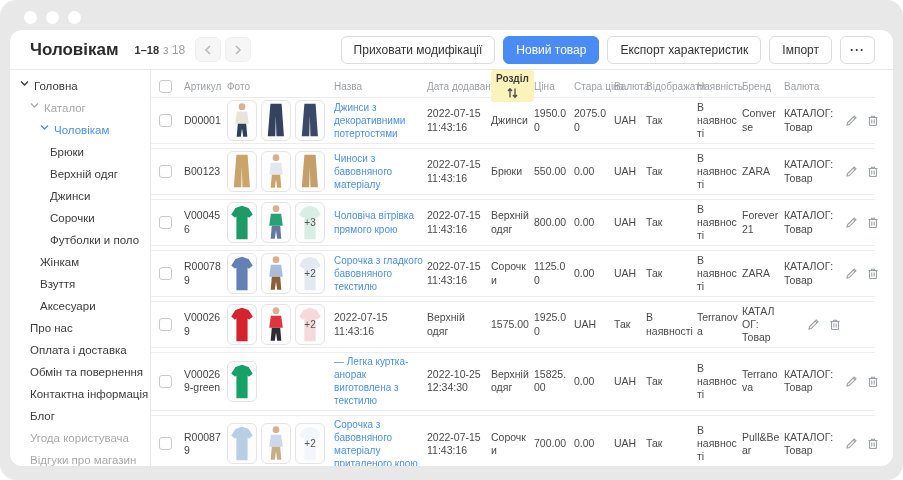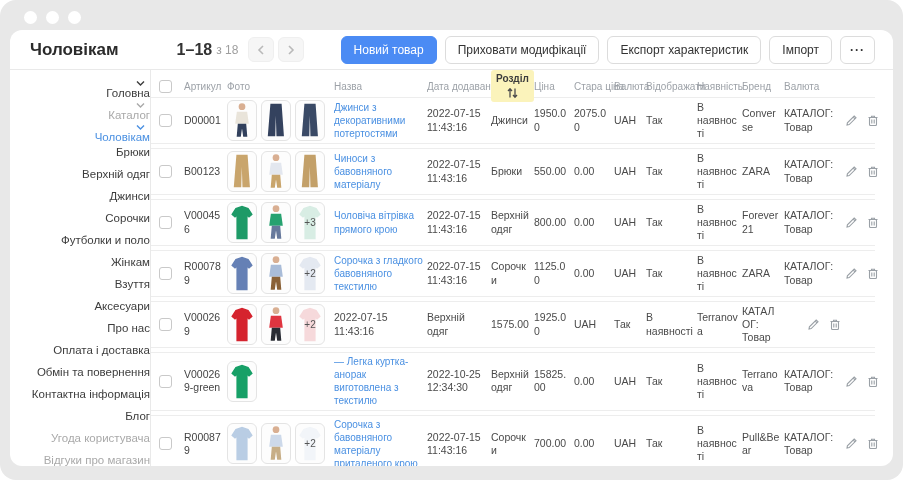--- a/index.html
+++ b/index.html
@@ -7,33 +7,33 @@
   .screen { position:relative; width:903px; height:480px; background:#e8e8e8; border-radius:16px; overflow:hidden; }
   .traffic { position:absolute; top:11px; left:24px; display:flex; gap:9px; }
   .traffic .dot { width:13px; height:13px; border-radius:50%; background:#ffffff; }
 
   .window { position:absolute; left:10px; right:10px; top:30px; bottom:14px; background:#ffffff; border-radius:12px; overflow:hidden; display:flex; flex-direction:column; }
 
   
   .win-header { display:flex; align-items:center; height:40px; padding:0 18px 0 20px; border-bottom:1px solid #e9e9e9; flex:0 0 auto; }
   .page-title { font-size:17px; font-weight:bold; color:#2b2b2b; }
   .pagination { display:flex; align-items:center; margin-left:16px; gap:4px; }
-  .pag-range { font-size:16px; font-weight:bold; color:#333;margin-left:42px; }
+  .pag-range { font-size:11px; font-weight:bold; color:#333; }
   .pag-of { font-size:12px; color:#9e9e9e; margin-right:6px; }
   .pag-btn { width:26px; height:25px; background:#f6f6f6; border:1px solid #efefef; border-radius:6px; display:flex; align-items:center; justify-content:center; cursor:pointer; }
   .pag-btn svg { stroke:#b9b9b9; }
   .toolbar { margin-left:auto; display:flex; gap:8px; }
   .tb-btn { height:28px; padding:0 12px; font-size:12px; color:#333; background:#fff; border:1px solid #dcdcdc; border-radius:6px; cursor:pointer; white-space:nowrap; font-family:inherit; }
   .tb-btn.primary { background:#4b8bf4; border-color:#4b8bf4; color:#fff; }
   .tb-btn.more { font-weight:bold; letter-spacing:1px; padding:0 9px; }
 
   
   .win-body { display:flex; flex:1 1 auto; overflow:hidden; }
   .sidebar { width:141px; flex:0 0 auto; border-right:1px solid #e9e9e9; padding-top:10px; overflow:hidden; }
-  .tree-item { display:flex; align-items:flex-end; height:22px; font-size:11.5px; color:#3c3c3c; cursor:pointer; white-space:nowrap;flex-direction:column; }
+  .tree-item { display:flex; align-items:flex-start; height:22px; font-size:11.5px; color:#3c3c3c; cursor:pointer; white-space:nowrap; }
   .tree-item .chev { display:inline-flex; width:12px; margin-right:2px; }
   .tree-item .chev svg { stroke:currentColor; }
   .tree-item.muted { color:#a9a9a9; }
   .tree-item.active { color:#4a90e2; }
 
   .main { flex:1 1 auto; padding:0 18px 0 0; overflow:hidden; }
 
   
   .grid-row { display:grid; grid-template-columns:25px 43px 107px 93px 64px 43px 40px 40px 32px 51px 45px 42px 60px 1fr; align-items:center; padding-left:8px; }
   .thead { height:27px; }
@@ -75,22 +75,22 @@
               <polyline points="6,1 2,5 6,9"></polyline>
             </svg>
         </div>
         <div class="pag-btn">
           <svg width="8" height="10" viewBox="0 0 8 10" fill="none" stroke-width="1.6">
               <polyline points="2,1 6,5 2,9"></polyline>
             </svg>
         </div>
       </div>
       <div class="toolbar">
+        <button class="tb-btn">Приховати модифікації</button>
         <button class="tb-btn primary">Новий товар</button>
-        <button class="tb-btn">Приховати модифікації</button>
         <button class="tb-btn">Експорт характеристик</button>
         <button class="tb-btn">Імпорт</button>
         <button class="tb-btn more">···</button>
       </div>
     </div>
 
     <div class="win-body">
       <div class="sidebar" id="sidebar">
           <div class="tree-item" style="padding-left: 10px;">
             <span class="chev">

